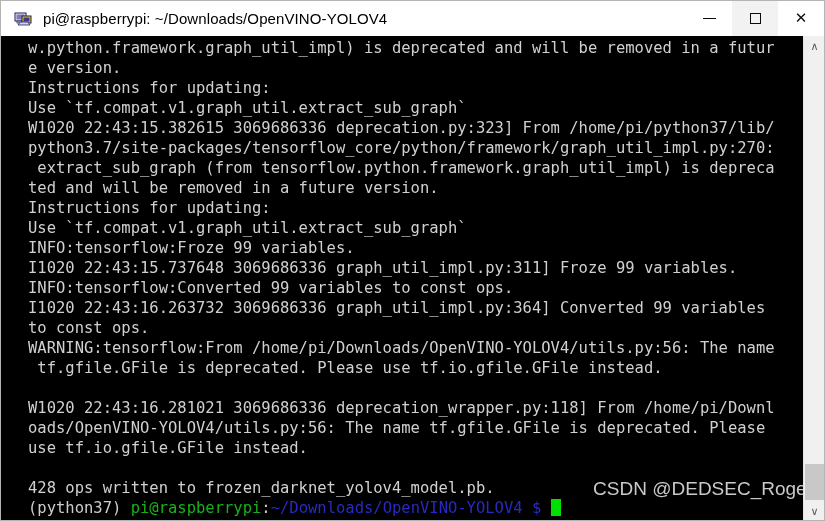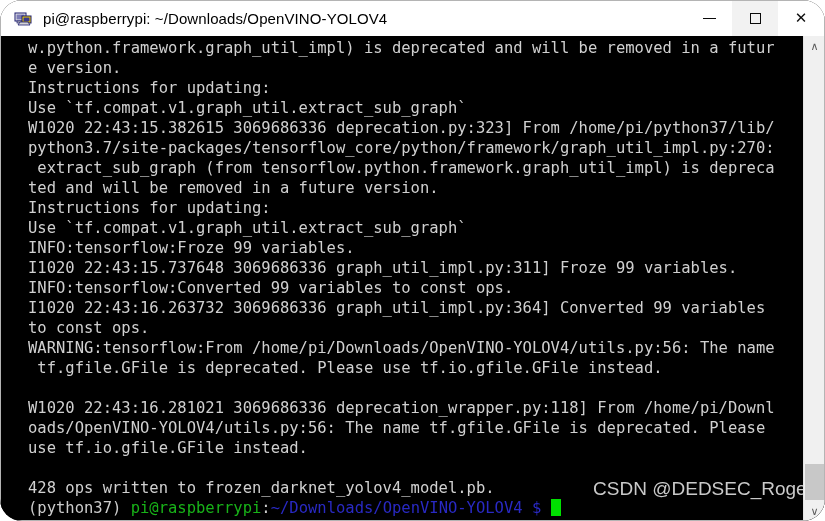--- a/index.html
+++ b/index.html
@@ -14,21 +14,20 @@
     font-family: "Liberation Sans", sans-serif;
   }
 
   #window {
     position: relative;
     width: 825px;
     height: 521px;
     background: #000000;
     box-sizing: border-box;
     overflow: hidden;
-    border-radius: 22px;
   }
 
   
   #titlebar {
     position: absolute;
     left: 0; top: 0;
     width: 825px;
     height: 36px;
     background: #ffffff;
     border-top: 1px solid #b4b4b4;

